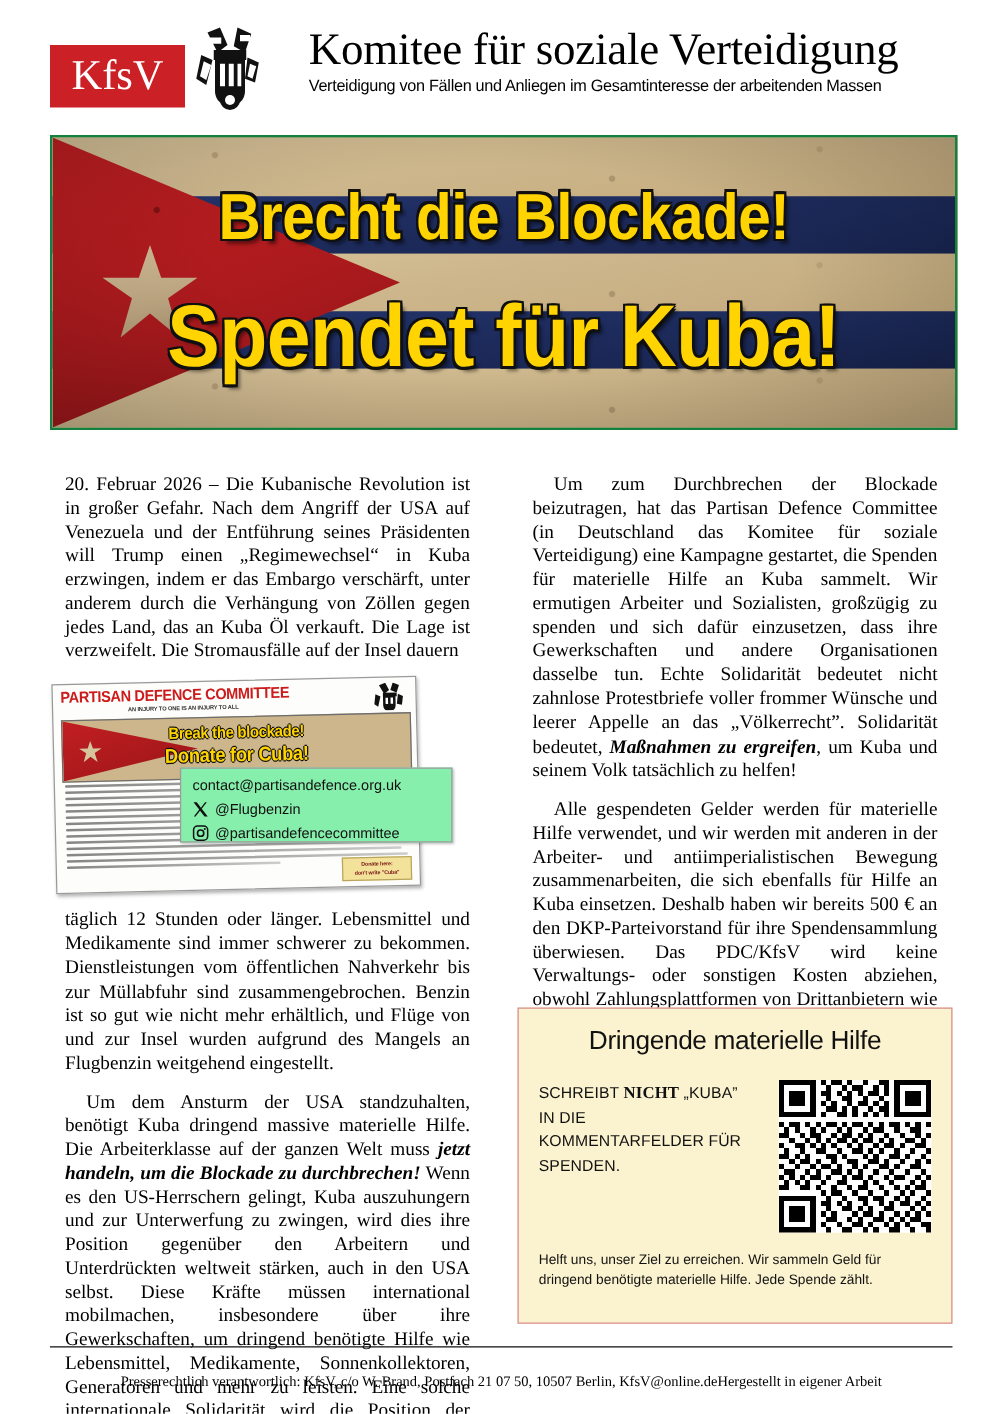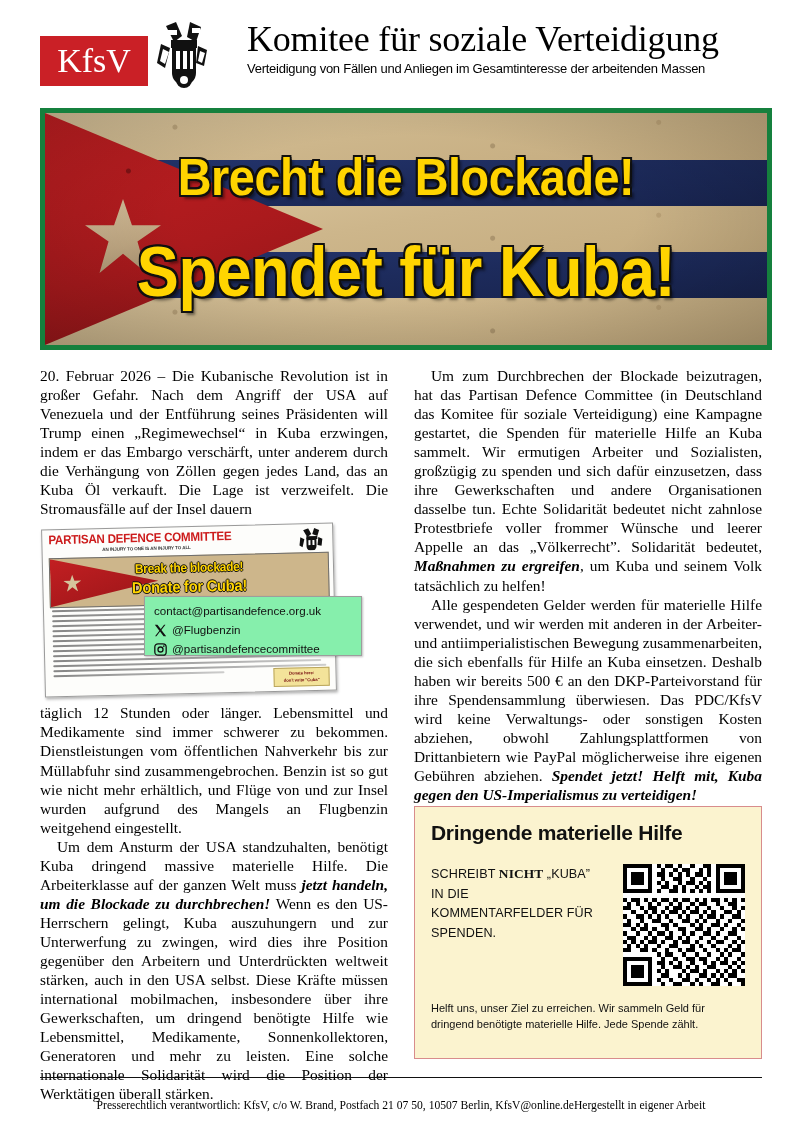--- a/index.html
+++ b/index.html
@@ -26,21 +26,21 @@
   }
   .mast-sub{
     font-family:"Liberation Sans",sans-serif;font-size:13.2px;line-height:16px;
     font-weight:400;white-space:nowrap;letter-spacing:-0.25px;margin-top:1px;
     transform:scaleX(0.985);transform-origin:left center;
   }
 
   
   .hero{
     position:absolute;left:40px;top:108px;width:722px;height:232px;
-    border:5px solid #15803d;overflow:hidden;background:#cbb48a;
+    border:2px solid #15803d;overflow:hidden;background:#cbb48a;
   }
   .hero-flag{position:absolute;inset:0;}
   .stripe{position:absolute;left:0;width:100%;}
   .s-tan{background:
       radial-gradient(circle at 18% 30%, rgba(120,95,60,.30) 0 2px, transparent 3px),
       radial-gradient(circle at 62% 70%, rgba(90,70,45,.28) 0 2px, transparent 3px),
       radial-gradient(circle at 85% 20%, rgba(130,100,60,.22) 0 2px, transparent 3px),
       linear-gradient(170deg,#d9c49b 0%,#cdb68b 45%,#c4ab7e 100%);}
   .s-blue{background:
       radial-gradient(circle at 25% 40%, rgba(10,16,40,.55) 0 2px, transparent 3px),
@@ -74,21 +74,21 @@
   }
   .hero-l1{top:36px;font-size:52px;line-height:56px;}
   .hero-l2{top:122px;font-size:70px;line-height:74px;}
 
   
   .col{position:absolute;top:366px;width:348px;
        font-size:15.4px;line-height:19.05px;text-align:justify;
        -webkit-hyphens:auto;hyphens:auto;}
   .col-l{left:40px;}
   .col-r{left:414px;}
-  .col p{margin:0;}
+  .col p{margin:12px;}
   .col p.ind{text-indent:17px;}
   .col em{font-style:italic;font-weight:700;}
 
   
   .leaflet-wrap{position:relative;width:322px;height:172px;margin:6px 0 7px 0;}
   .leaflet{
     position:absolute;left:3px;top:2px;width:290px;height:166px;
     background:#fdfdfb;border:1px solid #9a9a9a;
     transform:rotate(-1.35deg);transform-origin:center;
     box-shadow:1px 2px 3px rgba(0,0,0,.3);overflow:hidden;
@@ -146,21 +146,21 @@
   .cl{display:flex;align-items:center;gap:5px;height:19px;white-space:nowrap;}
   .ic{width:13px;height:13px;display:inline-block;flex:0 0 13px;}
 
   
   .card{
     position:absolute;left:414px;top:806px;width:348px;height:253px;
     background:#fbf3cf;border:1px solid #d88c8c;box-sizing:border-box;
     padding:14px 16px 0 16px;
     font-family:"Liberation Sans",sans-serif;color:#111;
   }
-  .card-title{font-size:21px;font-weight:700;line-height:24px;letter-spacing:-.3px;}
+  .card-title{font-size:21px;font-weight:400;line-height:24px;letter-spacing:-.3px;text-align:center;}
   .card-mid{display:flex;margin-top:19px;justify-content:space-between;}
   .card-warn{width:164px;font-size:12.6px;line-height:19.5px;letter-spacing:.1px;}
   .card-warn .nicht{font-family:"Liberation Serif",serif;font-weight:700;font-size:13.4px;}
   .qr{width:122px;height:122px;margin-left:10px;background:#fff;}
   .card-foot{margin-top:14px;font-size:11px;line-height:16.4px;}
 
   
   .foot-rule{position:absolute;left:40px;top:1077px;width:722px;height:1px;background:#111;}
   .foot{position:absolute;left:40px;top:1098px;width:722px;
     display:flex;justify-content:center;font-size:11.6px;line-height:15px;}

